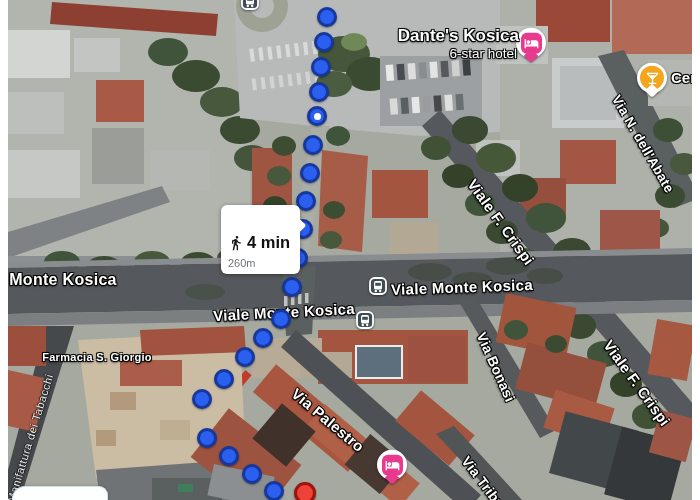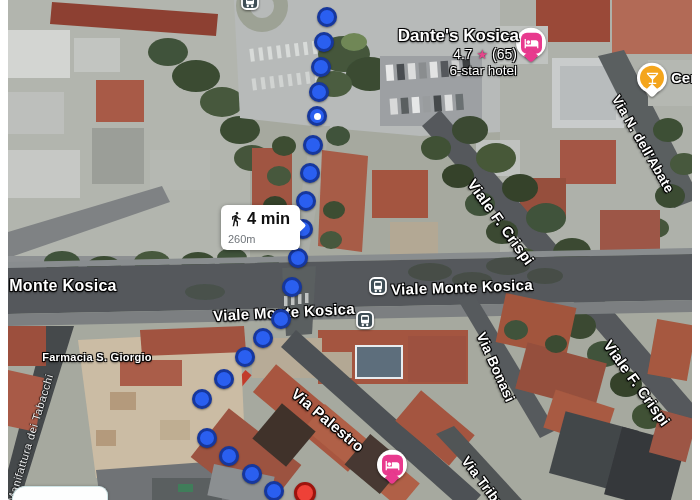--- a/index.html
+++ b/index.html
@@ -49,21 +49,21 @@
                 -1px 1px 0 rgba(0,0,0,.9),1px 1px 0 rgba(0,0,0,.9),0 2px 2px rgba(0,0,0,.5);}
   .d-name{font-size:17px;font-weight:700;line-height:20px;white-space:nowrap;}
   .d-rating{font-size:14px;font-weight:400;line-height:16px;padding-right:2px;}
   .d-rating .star{color:#e5468c;font-size:13px;
     text-shadow:0 0 2px rgba(0,0,0,.9);}
   .d-cat{font-size:13.5px;font-weight:400;line-height:16px;padding-right:2px;}
 
   
   .route-badge{position:absolute;z-index:30;background:#fff;border-radius:6px;
     box-shadow:0 1px 4px rgba(0,0,0,.4);padding:4px 10px 4px 7px;min-width:58px;}
-  .rb-row{display:flex;align-items:center;gap:3px;}
+  .rb-row{display:flex;align-items:center;gap:3px;margin-top:24px;}
   .rb-icon svg{display:block;}
   .rb-time{font-size:16.5px;font-weight:700;color:#111;white-space:nowrap;}
   .rb-dist{font-size:11px;color:#70757a;margin-top:4px;line-height:14px;}
   .rb-tail{position:absolute;right:-4px;top:15px;width:11px;height:11px;background:#fff;
     transform:rotate(45deg);border-radius:2px;}
 
   
   .strip{position:absolute;top:0;bottom:0;background:#fff;z-index:40;}
   .strip.left{left:0;width:8px;}
   .strip.right{right:0;width:8px;}
@@ -271,43 +271,38 @@
       <rect x="612" y="434" width="66" height="70" fill="#35383b" transform="rotate(15 645 469)"></rect>
       <rect x="654" y="414" width="38" height="44" fill="#9d5745" transform="rotate(15 673 436)"></rect>
       <rect x="652" y="322" width="40" height="56" fill="#a6593f" transform="rotate(10 672 350)"></rect>
     </g>
   </svg>
 
   <div id="overlay">
 
     <div class="dante">
       <div class="d-name">Dante's Kosica</div>
-      <div class="d-rating">
-        <span>4.7</span>
-        <span class="star">★</span>
-        <span>(65)</span>
-      </div>
       <div class="d-cat">6-star hotel</div>
     </div>
 
     <div class="route-badge" style="left: 221px; top: 205px;">
       <div class="rb-row">
         <span class="rb-icon">
           <svg viewBox="0 0 24 24" width="16" height="16">
               <path fill="#1a1a1a" d="M13.5 5.5c1.1 0 2-.9 2-2s-.9-2-2-2-2 .9-2 2 .9 2 2 2zM9.8 8.9L7 23h2.1l1.8-8 2.1 2v6h2v-7.5l-2.1-2 .6-3C14.8 12 16.8 13 19 13v-2c-1.9 0-3.5-1-4.3-2.4l-1-1.6c-.4-.6-1-1-1.7-1-.3 0-.5.1-.8.1L6 8.3V13h2V9.6l1.8-.7"></path>
             </svg>
         </span>
         <span class="rb-time">4 min</span>
       </div>
       <div class="rb-dist">260m</div>
       <div class="rb-tail"></div>
     </div>
 
     <div class="cutcard"></div>
-  <div class="street-label" style="left: 63px; top: 286px; font-size: 16px; transform: translate(-50%, -50%) rotate(0deg);">Monte Kosica</div>
+  <div class="street-label" style="left: 63px; top: 280px; font-size: 16px; transform: translate(-50%, -50%) rotate(0deg);">Monte Kosica</div>
       <div class="street-label" style="left: 462px; top: 287px; font-size: 15px; transform: translate(-50%, -50%) rotate(-2deg);">Viale Monte Kosica</div>
       <div class="street-label" style="left: 284px; top: 312px; font-size: 15px; transform: translate(-50%, -50%) rotate(-3deg);">Viale Monte Kosica</div>
       <div class="street-label" style="left: 501px; top: 222px; font-size: 15px; transform: translate(-50%, -50%) rotate(54deg);">Viale F. Crispi</div>
       <div class="street-label" style="left: 637px; top: 383px; font-size: 15px; transform: translate(-50%, -50%) rotate(54deg);">Viale F. Crispi</div>
       <div class="street-label" style="left: 643px; top: 144px; font-size: 13.5px; transform: translate(-50%, -50%) rotate(60deg);">Via N. dell'Abate</div>
       <div class="street-label" style="left: 496px; top: 367px; font-size: 14px; transform: translate(-50%, -50%) rotate(66deg);">Via Bonasi</div>
       <div class="street-label" style="left: 328px; top: 420px; font-size: 15px; transform: translate(-50%, -50%) rotate(40deg);">Via Palestro</div>
       <div class="street-label" style="left: 486px; top: 486px; font-size: 14px; transform: translate(-50%, -50%) rotate(53deg);">Via Tribun</div>
       <div class="street-label" style="left: 79px; top: 357px; font-size: 11px; transform: translate(-50%, -50%) rotate(0deg); margin-left: 18px;">Farmacia S. Giorgio</div>
       <div class="street-label minor" style="left: 30px; top: 438px; font-size: 11px; transform: translate(-50%, -50%) rotate(-73deg);">Manifattura dei Tabacchi</div>

